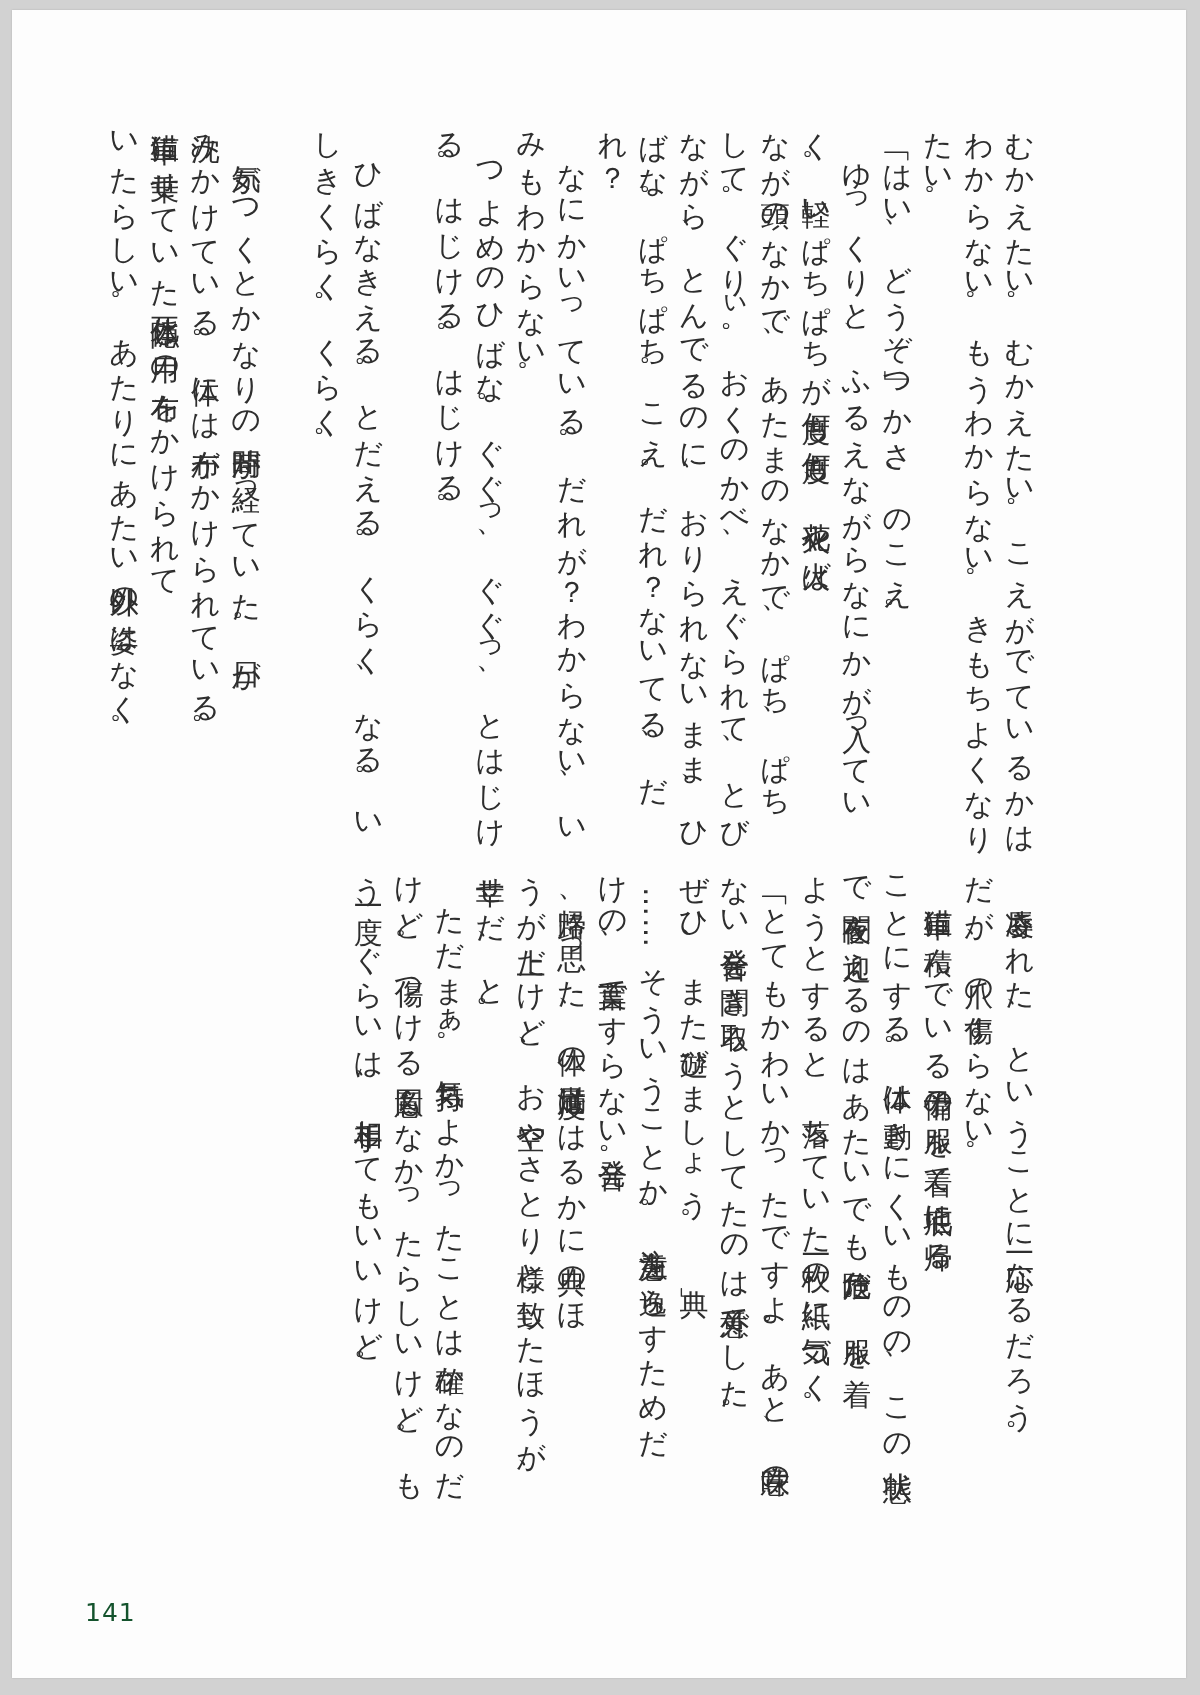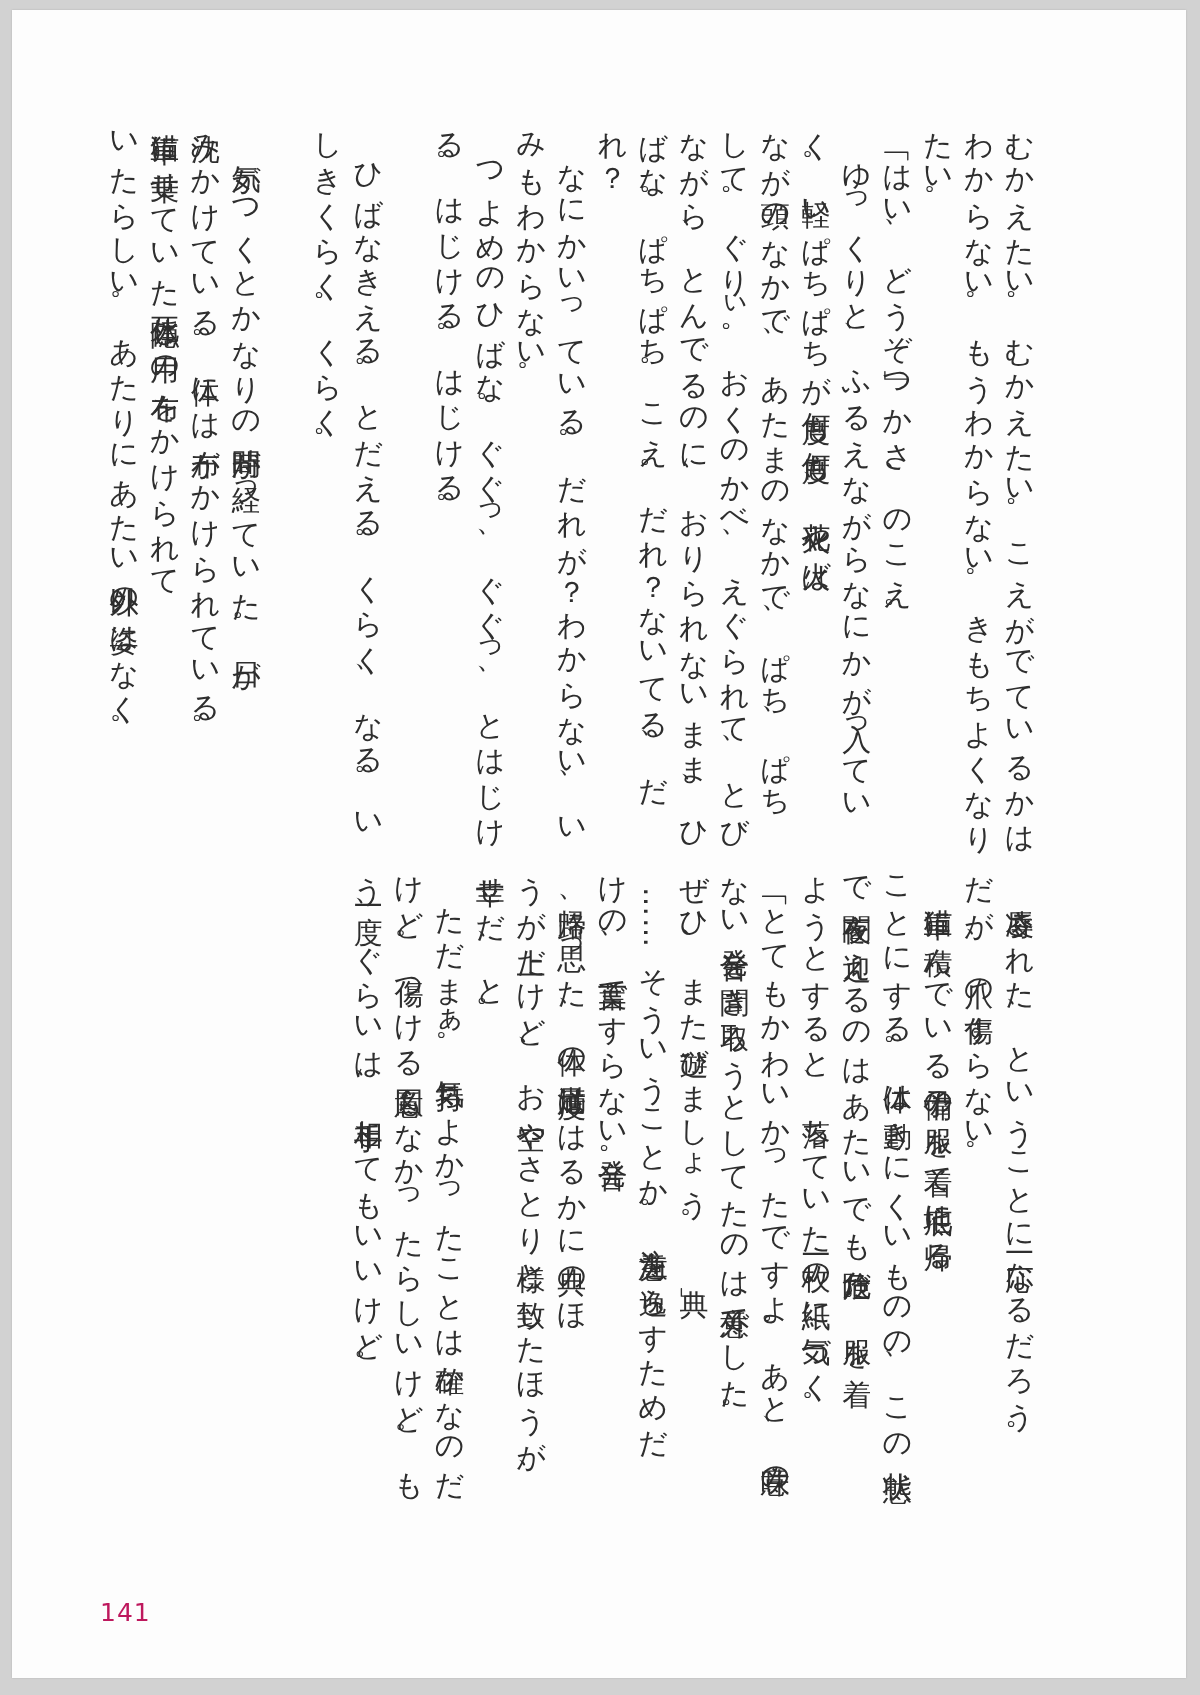--- a/index.html
+++ b/index.html
@@ -36,25 +36,25 @@
     letter-spacing: 2px;
     color: #2e2e2e;
     white-space: nowrap;
     height: 690px;
   }
   .vblock-top    { top: 102px; }
   .vblock-bottom { top: 846px; }
   .tcol { margin: 0; padding: 0; overflow: visible; }
   .page-number {
     position: absolute;
-    left: 88px;
+    left: 73px;
     top: 1588px;
     font-size: 25px;
     letter-spacing: 1px;
-    color: #be185d;
+    color: #14532d;
   }
 </style>
 </head>
 <body>
 
 <div class="stage">
   <div class="sheet">
 
     <div class="vblock vblock-top">
         <div class="tcol">むかえたい。むかえたい。こえがでているかは</div>

